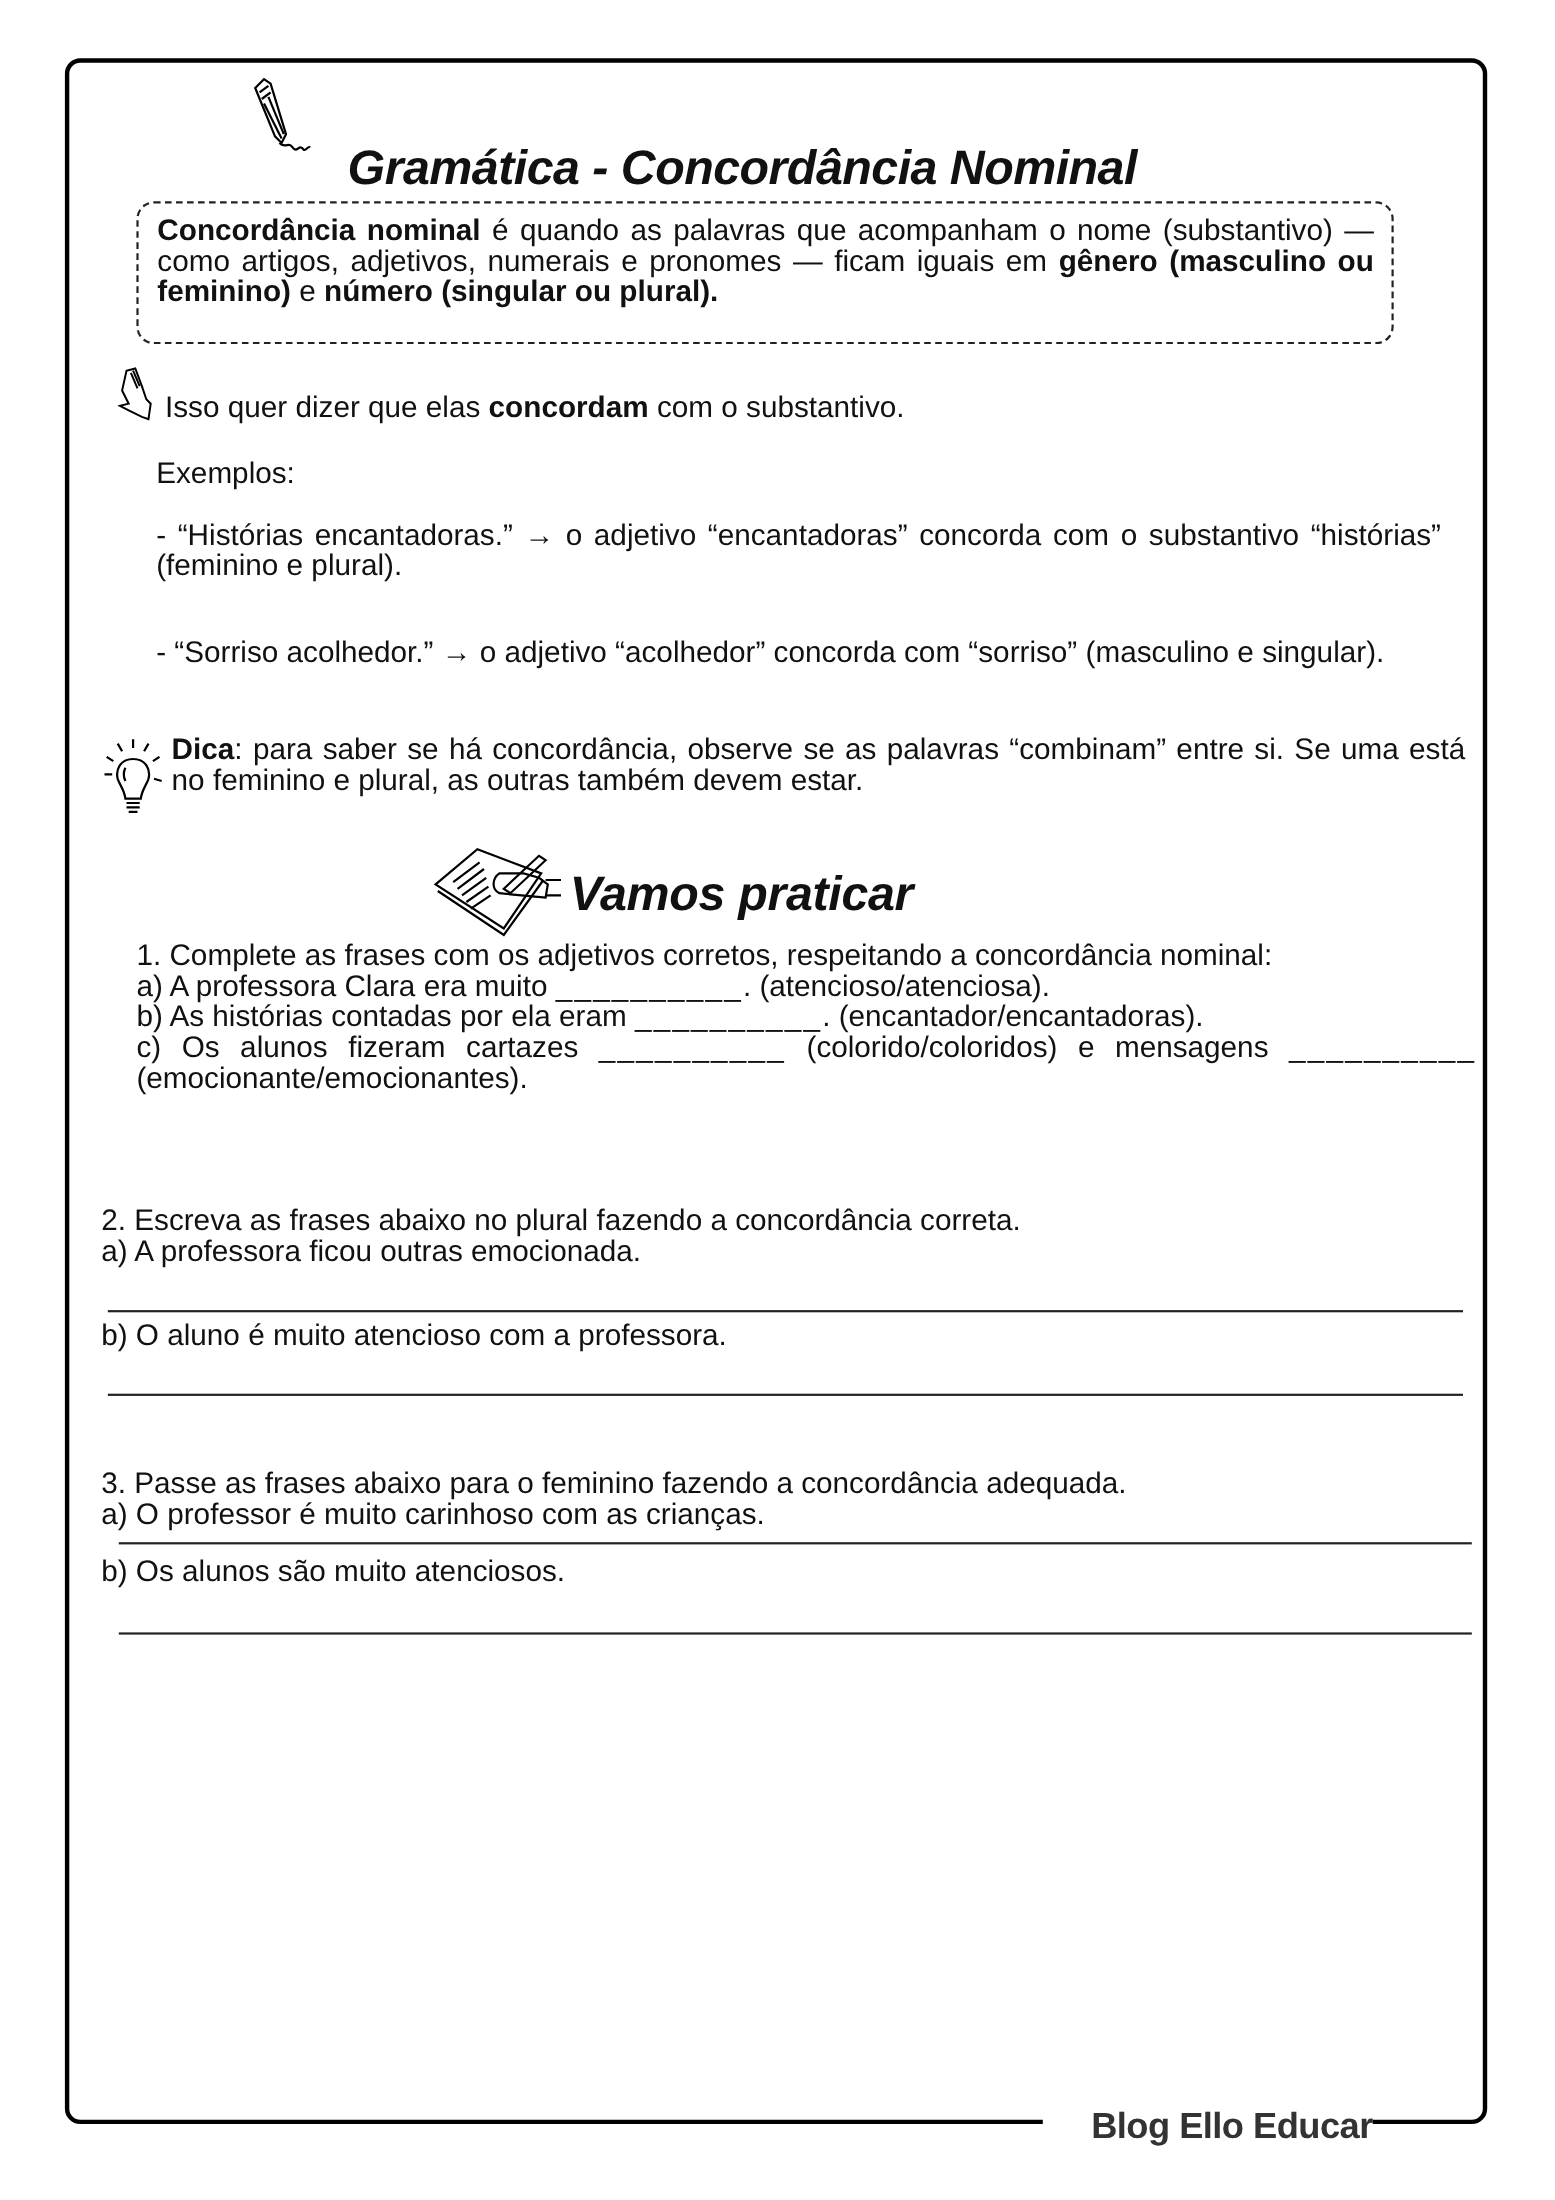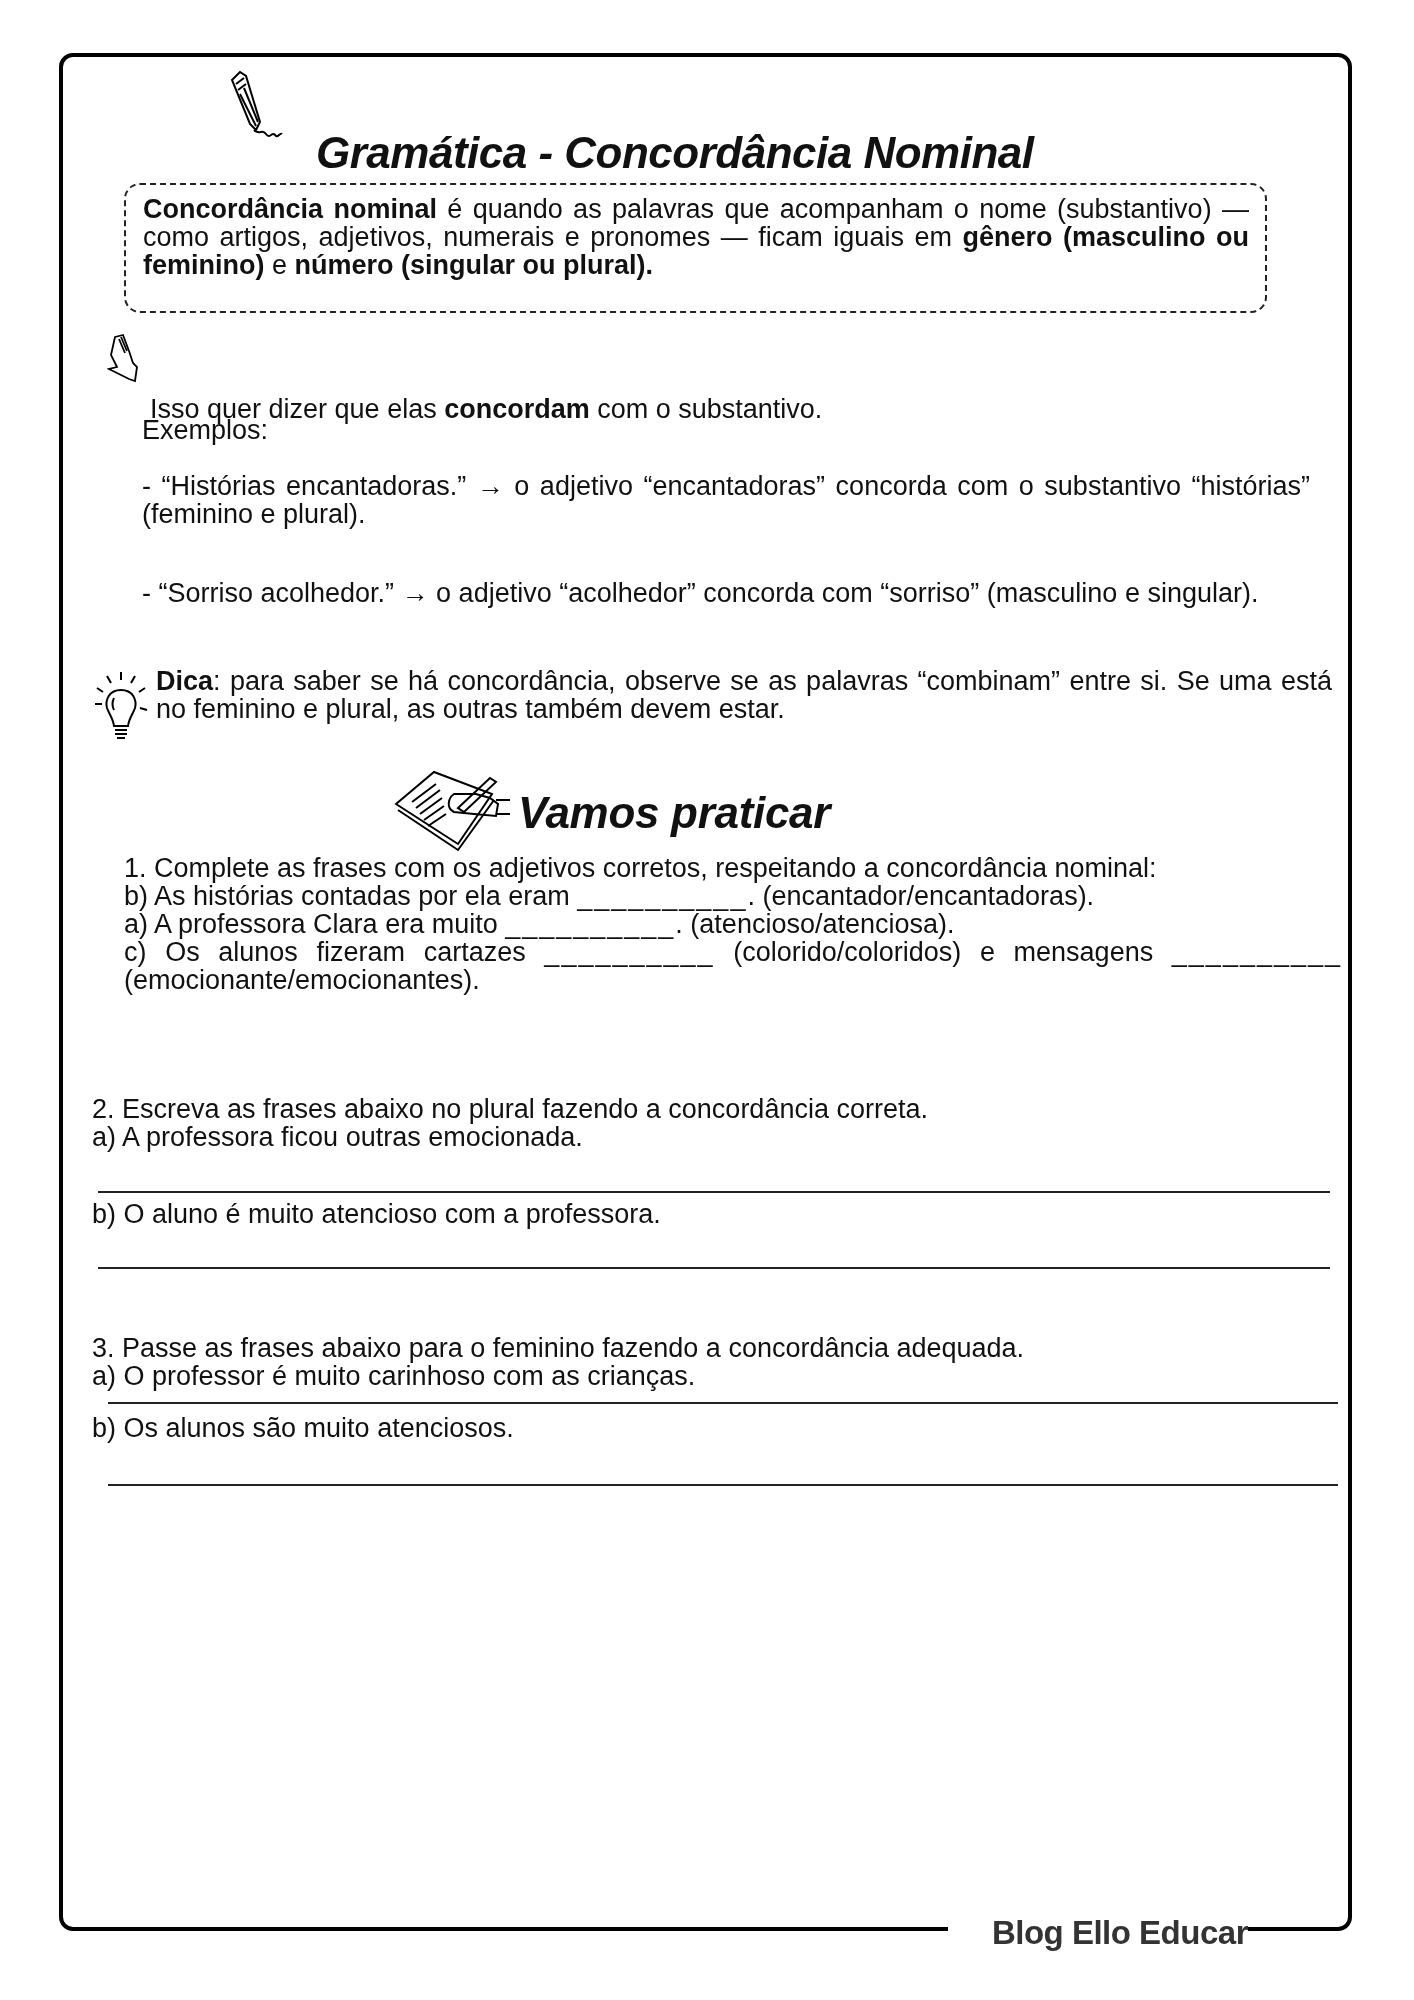--- a/index.html
+++ b/index.html
@@ -11,21 +11,21 @@
   .footer { position:absolute; left:948px; top:1914px; width:300px; text-align:right;
             font-weight:bold; font-size:33px; color:#333; letter-spacing:-0.5px; }
   .abs { position:absolute; }
   .title { left:316px; top:82px; font-size:44px; font-weight:bold; font-style:italic; letter-spacing:-0.5px; white-space:nowrap;margin-top:46px; }
   .pencil { left:226px; top:70px; width:82px; height:72px; }
   .defbox { left:124px; top:183px; width:1143px; height:130px; border:2px dashed #222; border-radius:16px; box-sizing:border-box; }
   .p { font-size:27px; line-height:28px; text-align:justify; text-align-last:left; }
   .defbox .p { position:absolute; left:17px; top:10px; width:1106px; text-align-last:left; }
   b { font-weight:bold; }
   .hand { left:107px; top:333px; width:40px; height:52px; }
-  .isso { left:150px; top:352px; font-size:27px; line-height:36px; white-space:nowrap;margin-top:39px; }
+  .isso { left:150px; top:352px; font-size:27px; line-height:36px; white-space:nowrap; }
   .exemplos { left:142px; top:412px; font-size:27px; line-height:36px; }
   .ex1 { left:142px; top:472px; width:1168px; }
   .ex2 { left:142px; top:579px; width:1168px; }
   .bulb { left:93px; top:668px; width:56px; height:80px; }
   .dica { left:156px; top:667px; width:1176px; }
   .vamos-icon { left:392px; top:764px; width:120px; height:90px; }
   .vamos { left:518px; top:788px; font-size:44px; font-weight:bold; font-style:italic; white-space:nowrap; letter-spacing:-0.3px; }
   .q1 { left:92px; top:854px; width:1218px;margin-left:32px; }
   .blank { letter-spacing:2px; }
   .q2 { left:92px; top:1095px; width:1218px; }
@@ -85,22 +85,22 @@
     <path d="M20 38 L44 20 M24 44 L48 26 M28 50 L50 34 M32 56 L52 42 M36 62 L54 50"></path>
     <path d="M62 30 C56 34 54 44 62 48 L82 50 L104 52 L106 40 L98 34 L84 30 Z"></path>
     <path d="M66 44 L98 14 L104 18 L72 48 Z"></path>
     <path d="M104 36 L118 36 M104 50 L118 50"></path>
   </g>
 </svg>
 <div class="abs vamos">Vamos praticar</div>
 
 <div class="abs p q1">
   <div>1. Complete as frases com os adjetivos corretos, respeitando a concordância nominal:</div>
+  <div style="text-align:left"><span>a) A professora Clara era muito </span><span class="blank">__________</span><span>.  (atencioso/atenciosa).</span></div>
   <div style="text-align:left"><span>b) As histórias contadas por ela eram </span><span class="blank">__________</span><span>.  (encantador/encantadoras).</span></div>
-  <div style="text-align:left"><span>a) A professora Clara era muito </span><span class="blank">__________</span><span>.  (atencioso/atenciosa).</span></div>
   <div><span>c) Os alunos fizeram cartazes </span><span class="blank">__________</span><span>  (colorido/coloridos) e mensagens </span><span class="blank">__________</span><span> (emocionante/emocionantes).</span></div>
 </div>
 
 <div class="abs p q2">
   <div>2. Escreva as frases abaixo no plural fazendo a concordância correta.</div>
   <div>a) A professora ficou outras emocionada.</div>
 </div>
 <div class="ans" style="left:98px; top:1191px; width:1232px;"></div>
 <div class="abs p" style="left:92px; top:1200px; width:1218px;">b) O aluno é muito atencioso com a professora.</div>
 <div class="ans" style="left:98px; top:1267px; width:1232px;"></div>

